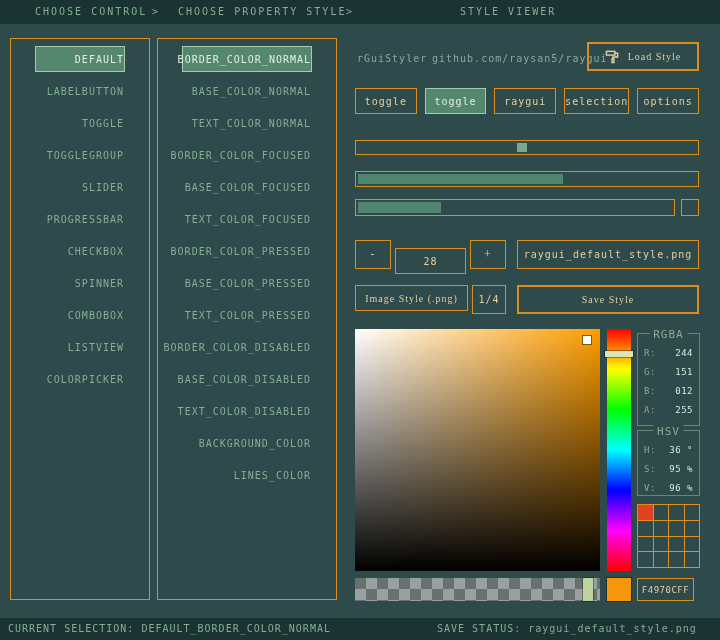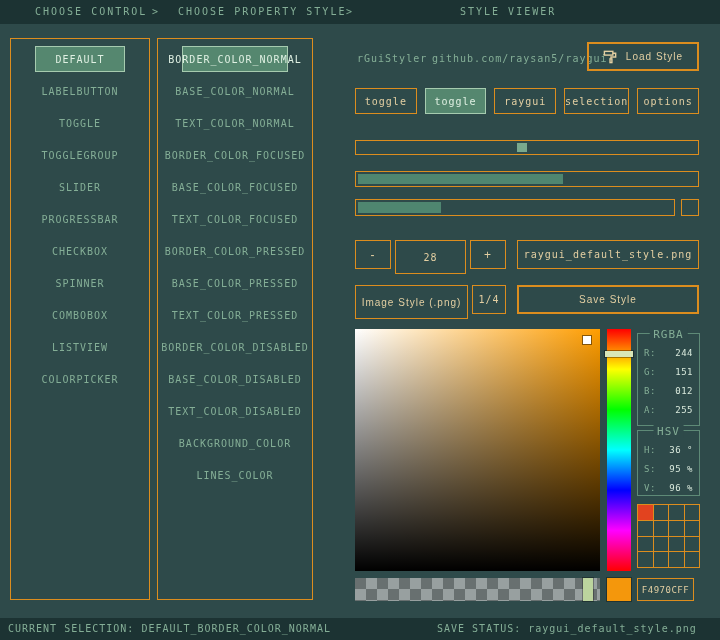--- a/index.html
+++ b/index.html
@@ -8,28 +8,28 @@
   body{font-family:"DejaVu Sans Mono",monospace;background:var(--background,#2E4A4A)}
   .window{position:relative;width:720px;height:640px;background:var(--background);overflow:hidden}
 
   .topbar{position:absolute;top:0;left:0;right:0;height:24px;background:var(--bar-background)}
   .topbar span{position:absolute;top:0;line-height:24px;font-size:10px;letter-spacing:2px;color:var(--text-green);white-space:nowrap}
 
   .statusbar{position:absolute;left:0;right:0;bottom:0;height:22px;background:var(--bar-background)}
   .statusbar span{position:absolute;top:0;line-height:22px;font-size:10px;letter-spacing:1px;color:var(--text-green);white-space:nowrap}
 
   .panel{position:absolute;top:38px;height:562px;border:1px solid var(--panel-border);padding-top:7px}
-  .list-item{height:26px;margin:0 24px 6px;display:flex;align-items:center;justify-content:center;
+  .list-item{height:26px;margin:0 24px 6px;display:flex;align-items:center;justify-content:flex-end;
              font-size:10px;letter-spacing:1px;color:var(--text-green);border:1px solid transparent;cursor:pointer;white-space:nowrap}
   .list-item.selected{background:var(--selected-bg);border-color:var(--selected-border);color:var(--selected-text)}
 
   .txt{position:absolute;font-size:10px;letter-spacing:1px;color:var(--text-green);white-space:nowrap}
 
   .btn{position:absolute;display:flex;align-items:center;justify-content:center;gap:8px;background:transparent;
-       border:1px solid var(--panel-border);color:var(--text-light);font-family:Liberation Sans, sans-serif;font-size:10px;letter-spacing:1px;cursor:pointer;white-space:nowrap}
+       border:1px solid var(--panel-border);color:var(--text-light);font-family:Liberation Serif, serif;font-size:10px;letter-spacing:1px;cursor:pointer;white-space:nowrap}
   .btn.strong{border-width:2px}
   .box{position:absolute;display:flex;align-items:center;justify-content:center;border:1px solid var(--panel-border);
        color:var(--text-light);font-size:10px;letter-spacing:1px;white-space:nowrap}
 
   .toggle-row{position:absolute;display:flex;gap:8px}
   .toggle-btn{flex:1;display:flex;align-items:center;justify-content:center;background:transparent;
               border:1px solid var(--panel-border);color:var(--text-light);font-family:inherit;font-size:10px;letter-spacing:1px;cursor:pointer}
   .toggle-btn.selected{background:var(--selected-bg);border-color:var(--selected-border);color:var(--selected-text)}
 
   .slider{position:absolute;border:1px solid var(--panel-border)}
@@ -113,21 +113,21 @@
 
       <div class="list-item">
         <span>LISTVIEW</span>
       </div>
 
       <div class="list-item">
         <span>COLORPICKER</span>
       </div>
     </div>
 
-  <div class="panel" style="left:157px;width:156px">
+  <div class="panel" style="left:157px;width:180px">
 
       <div class="list-item selected">
         <span>BORDER_COLOR_NORMAL</span>
       </div>
 
       <div class="list-item">
         <span>BASE_COLOR_NORMAL</span>
       </div>
 
       <div class="list-item">
@@ -224,31 +224,31 @@
   </div>
 
   <div class="bar" style="left:355px;top:199px;width:320px;height:17px">
     <div class="bar-fill" style="width: 26%;"></div>
   </div>
   <div class="box" style="left:681px;top:199px;width:18px;height:17px"></div>
 
   <button class="btn" style="left:355px;top:240px;width:36px;height:29px;font-size:12px">
     <span>-</span>
   </button>
-  <div class="box" style="left:395px;top:240px;width:71px;height:34px">
+  <div class="box" style="left:395px;top:248px;width:71px;height:26px">
     <span>28</span>
   </div>
   <button class="btn" style="left:470px;top:240px;width:36px;height:29px;font-size:12px">
     <span>+</span>
   </button>
   <div class="box" style="left:517px;top:240px;width:182px;height:29px">
     <span>raygui_default_style.png</span>
   </div>
 
-  <button class="btn" style="left:355px;top:285px;width:113px;height:34px">
+  <button class="btn" style="left:355px;top:285px;width:113px;height:26px">
     <span>Image Style (.png)</span>
   </button>
   <div class="box" style="left:472px;top:285px;width:34px;height:29px">
     <span>1/4</span>
   </div>
   <button class="btn strong" style="left:517px;top:285px;width:182px;height:29px">
     <span>Save Style</span>
   </button>
 
   <div class="color-panel" style="left:355px;top:329px;width:245px;height:242px">

